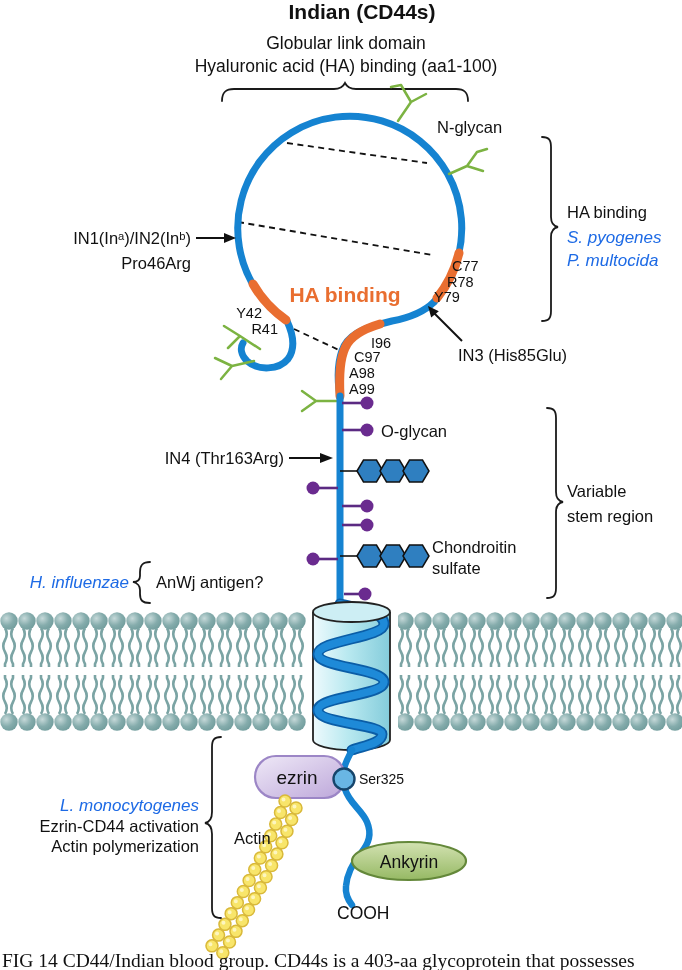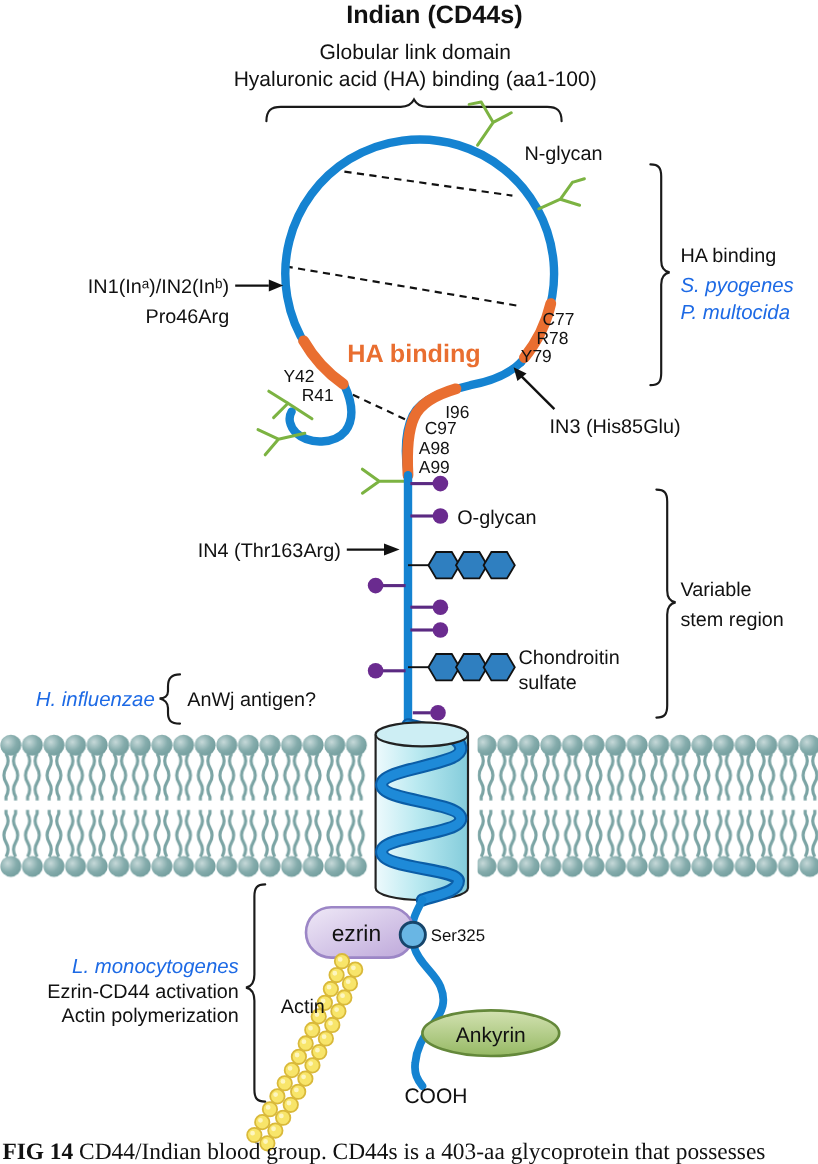--- a/index.html
+++ b/index.html
@@ -23,21 +23,21 @@
   .glycan{stroke:#7cb342;stroke-width:2.5;fill:none;stroke-linecap:round;}
   .oglyline{stroke:#5b2a82;stroke-width:2.6;}
   .oglyball{fill:#6a2b8f;}
   .hex{fill:#2f7fc0;stroke:#111;stroke-width:1.5;}
   .conn{stroke:#111;stroke-width:1.6;}
   .arrowline{stroke:#111;stroke-width:2;}
   .arrowhead{fill:#111;}
   #caption{position:absolute;left:2px;top:948px;width:680px;
            font-family:"Liberation Serif",serif;font-size:19.5px;line-height:26px;color:#111;
            white-space:nowrap;}
-  #caption b{font-weight:bold;}
+  #caption b{font-weight:normal;}
 </style>
 </head>
 <body>
 
 <div id="page">
 <svg width="682" height="970" viewBox="0 0 682 970">
   <defs>
     <radialGradient id="headG" cx="0.35" cy="0.35" r="0.75">
       <stop offset="0" stop-color="#c6d9d9"></stop>
           <stop offset="0.55" stop-color="#85acac"></stop>

